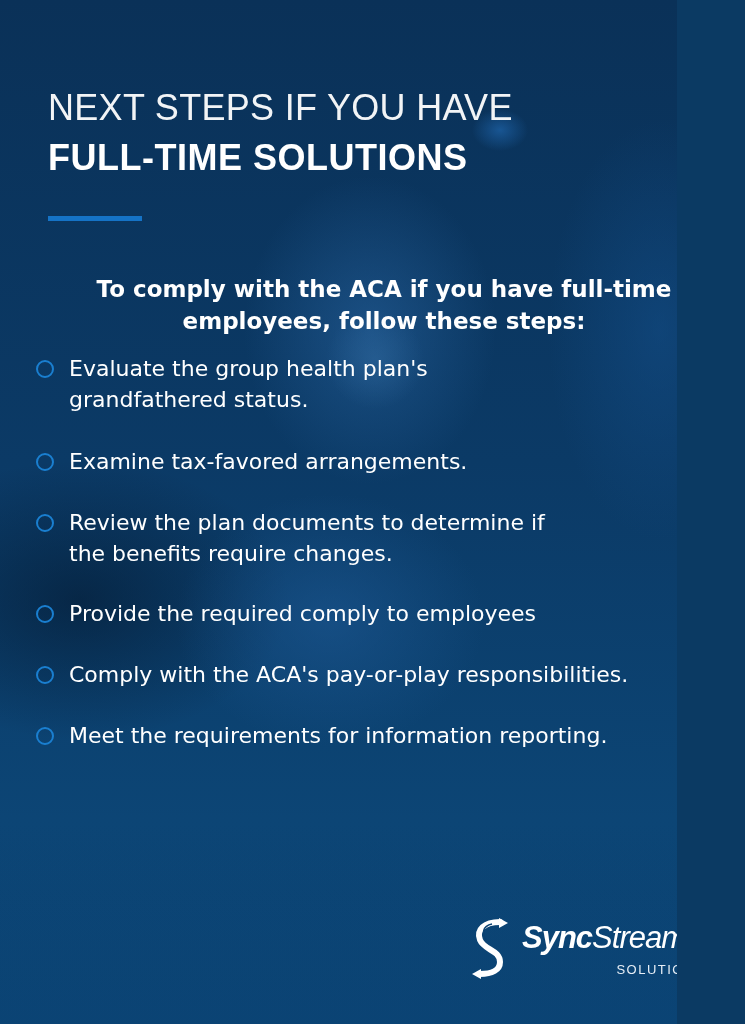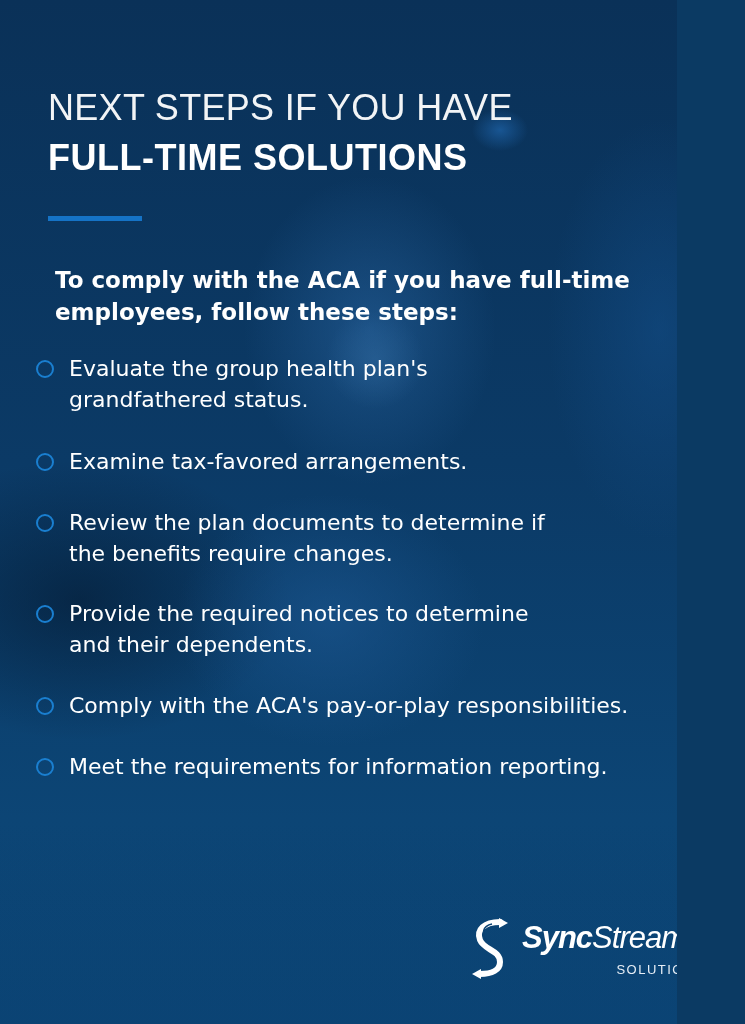--- a/index.html
+++ b/index.html
@@ -69,41 +69,40 @@
 <div class="card">
   <div class="photo-shade"></div>
 
   <h1 class="title" style="margin:0;">
     <span class="title-line1">NEXT STEPS IF YOU HAVE</span>
     <span class="title-line2">FULL-TIME SOLUTIONS</span>
   </h1>
 
   <div class="accent-bar"></div>
 
-  <p class="intro" style="margin:7px;">To comply with the ACA if you have full-time employees, follow these steps:</p>
+  <p class="intro" style="margin:16px;text-align:center;">To comply with the ACA if you have full-time employees, follow these steps:</p>
 
   <ul class="steps">
     <li class="step" style="margin-bottom:31px;">
       <span class="bullet"></span>
       <span>Evaluate the group health plan's</span><br>
       <span>grandfathered status.</span>
     </li>
     <li class="step" style="margin-bottom:30px;">
       <span class="bullet"></span>
       <span>Examine tax-favored arrangements.</span>
     </li>
     <li class="step" style="margin-bottom:29px;">
       <span class="bullet"></span>
       <span>Review the plan documents to determine if</span><br>
       <span>the benefits require changes.</span>
     </li>
     <li class="step" style="margin-bottom:30px;">
       <span class="bullet"></span>
-      <span>Provide the required notices to determine</span><br>
-      <span>and their dependents.</span>
+      <span>Provide the required comply to employees</span><br>
     </li>
     <li class="step" style="margin-bottom:30px;">
       <span class="bullet"></span>
       <span>Comply with the ACA's pay-or-play responsibilities.</span>
     </li>
     <li class="step">
       <span class="bullet"></span>
       <span>Meet the requirements for information reporting.</span>
     </li>
   </ul>

